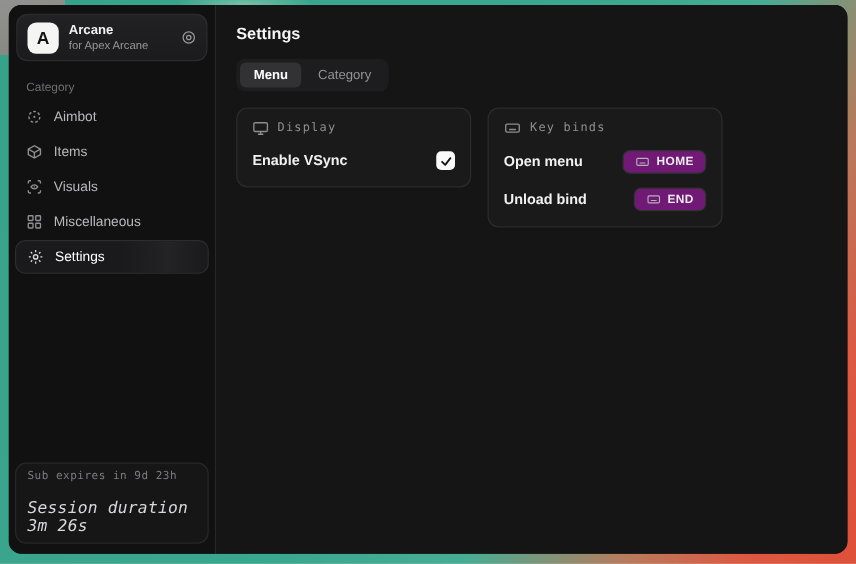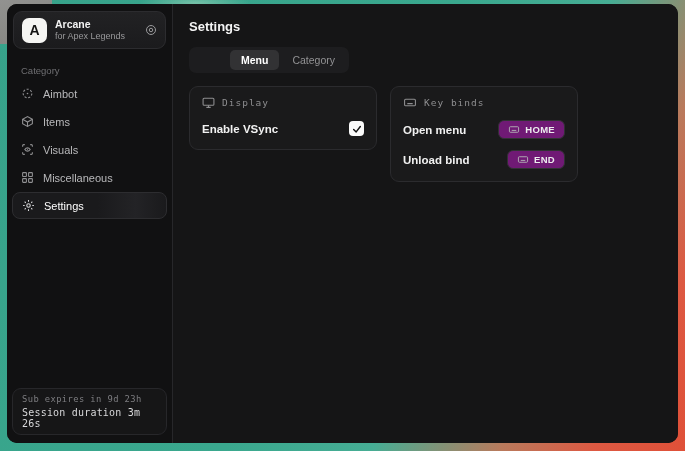--- a/index.html
+++ b/index.html
@@ -56,33 +56,33 @@
     background:linear-gradient(90deg,#1a1a1c 55%,#232326 80%,#1a1a1c);
     border:1px solid #2d2d30; color:#ffffff; height:27px;
   }
   .nav-item.active .nico { color:#d8d8da; }
   .side-footer {
     position:absolute; left:5px; right:5px; bottom:8px;
     border:1px solid #27272a; background:#161617; border-radius:9px;
     padding:5px 9px; font-family:"DejaVu Sans Mono", monospace;
   }
   .sf-line1 { color:#7d7d80; font-size:8.8px; letter-spacing:.4px; }
-  .sf-line2 { color:#d8d8da; font-size:10px; margin-top:3px; letter-spacing:.2px; }
+  .sf-line2 { color:#d8d8da; font-size:13px; margin-top:13px; letter-spacing:.2px;font-style:italic; }
   
   .main { flex:1; background:#151516; padding:15px 16px; }
   .page-title { color:#f4f4f4; font-size:13px; font-weight:bold; }
   .tabbar {
     margin-top:13px; display:inline-flex; background:#1d1d1f;
     border-radius:7px; padding:3px; gap:2px;
   }
   .tab {
     font-size:10.5px; padding:4px 11px; border-radius:5px;
     color:#929294; cursor:pointer;
   }
-  .tab.active { background:#323234; color:#ffffff; font-weight:bold;margin-left:38px; }
+  .tab.active { background:#323234; color:#ffffff; font-weight:bold; }
   .cards { margin-top:13px; display:flex; gap:13px; align-items:flex-start; }
   .card {
     width:188px; background:#1a1a1b; border:1px solid #2b2b2e;
     border-radius:9px; padding:9px 12px 12px 12px;
   }
   .card-head {
     display:flex; align-items:center; gap:7px; color:#8e8e90;
     font-family:"DejaVu Sans Mono", monospace; font-size:9.5px; letter-spacing:1px;
   }
   .card-head .cico { display:flex; color:#8e8e90; }
@@ -122,21 +122,21 @@
 <div class="desktop-glow"></div>
 
 <div class="window">
 
   <div class="sidebar">
 
     <div class="brand">
       <div class="logo-tile">A</div>
       <div class="brand-text">
         <div class="brand-name">Arcane</div>
-        <div class="brand-sub">for Apex Legends</div>
+        <div class="brand-sub">for Apex Arcane</div>
       </div>
       <span class="brand-action">
         <svg width="12" height="12" viewBox="0 0 24 24" fill="none" stroke="currentColor" stroke-width="2">
           <circle cx="12" cy="12" r="9"></circle>
             <circle cx="12" cy="12" r="3.5"></circle>
         </svg>
       </span>
     </div>
 
     <div class="category">Category</div>

